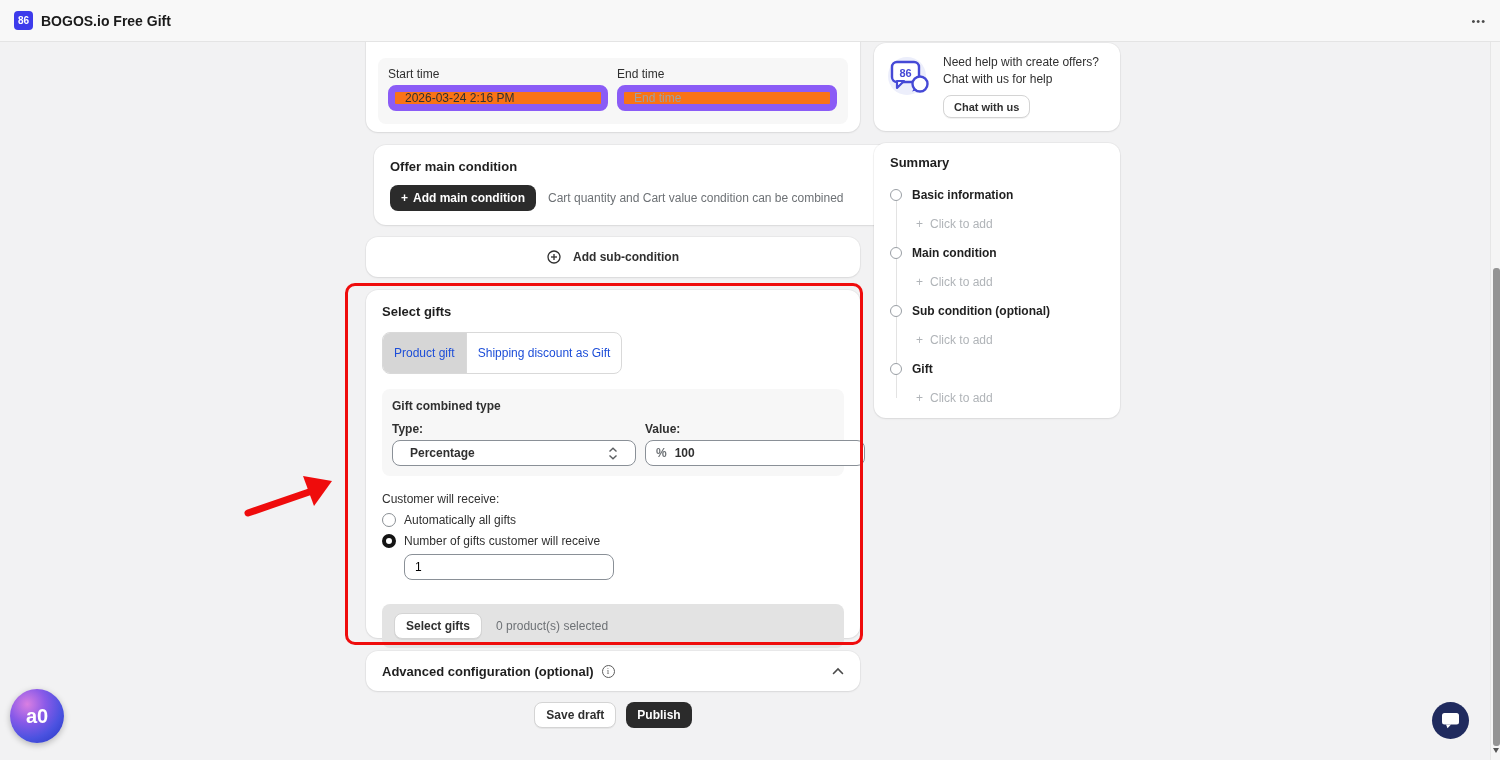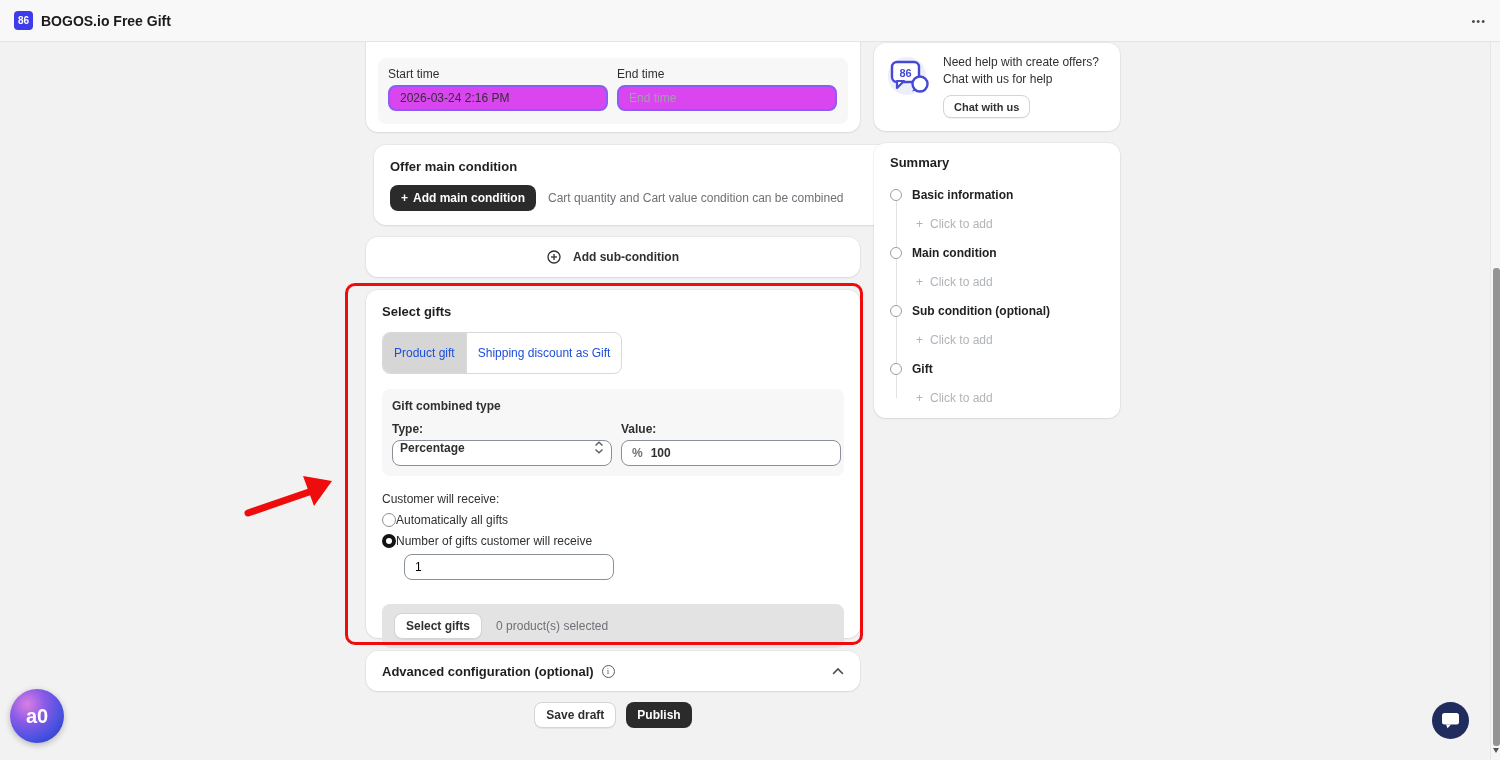--- a/index.html
+++ b/index.html
@@ -12,21 +12,21 @@
   .logo { width:19px; height:19px; border-radius:4px; background:#3d3beb; color:#fff;
     font-size:10px; font-weight:bold; display:flex; align-items:center; justify-content:center; margin-right:8px; }
   .app-title { font-weight:bold; font-size:14px; color:#1a1a1a; }
   .menu-dots { margin-left:auto; color:#4a4a4a; font-size:11px; letter-spacing:1px; cursor:pointer; }
 
   
   .card { position:absolute; background:#fff; border-radius:12px;
     box-shadow:0 1px 2px rgba(26,26,26,.08), 0 0 0 1px rgba(0,0,0,.035); }
 
   label, .lbl { font-size:12px; color:#303030; display:block; margin-bottom:4px; }
-  .inp { width:220px; height:26px; border:2px solid #8b5cf6; border-radius:8px; background:#d946ef;
+  .inp { width:220px; height:26px; border:7px solid #8b5cf6; border-radius:8px; background:#f97316;
     font-family:inherit; font-size:12px; color:#303030; padding:0 10px; }
   .inp::placeholder { color:#9ea1a6; }
 
   .btn-dark { background:#2b2b2b; color:#fff; border:none; border-radius:8px; height:26px;
     padding:0 11px; font-size:12px; font-weight:bold; display:inline-flex; align-items:center; gap:5px; cursor:pointer; font-family:inherit;}
   .btn-white { background:#fff; border:1px solid #d4d4d4; border-radius:8px; height:26px;
     padding:0 11px; font-size:12px; font-weight:bold; color:#303030; cursor:pointer;
     box-shadow:0 1px 0 rgba(0,0,0,.05); font-family:inherit; display:inline-flex; align-items:center;}
 
   
@@ -53,28 +53,28 @@
   #card-gifts { left:366px; top:290px; width:494px; height:348px; padding:14px 16px; }
   .tabs { margin-top:13px; display:inline-flex; border:1px solid #d9d9d9; border-radius:8px;
     overflow:hidden; background:#fff; font-size:12px; }
   .tab { padding:13px 11px; cursor:pointer; color:#1d4ed8; }
   .tab.active { background:#d6d6d6; }
   .tab + .tab { border-left:1px solid #d9d9d9; }
 
   .gpanel { margin-top:15px; background:#f7f7f7; border-radius:8px; padding:10px; }
   .gpanel-title { font-size:12px; font-weight:bold; }
   .grow { display:flex; gap:9px; margin-top:9px;font-weight:bold; }
-  .sel { width:220px; height:26px; border:1px solid #8a9097; border-radius:8px; background:#fff;
-    display:flex; align-items:flex-start; justify-content:space-between; padding:0 7px; font-size:12px; cursor:pointer; }
+  .sel { width:244px; height:26px; border:1px solid #8a9097; border-radius:8px; background:#fff;
+    display:flex; align-items:center; justify-content:space-between; padding:0 17px; font-size:12px; cursor:pointer; }
   .valbox { width:220px; height:26px; border:1px solid #8a9097; border-radius:8px; background:#fff;
     display:flex; align-items:center; gap:8px; padding:0 10px; font-size:12px; }
   .prefix { color:#6d7175; }
 
   .receive { margin-top:16px; }
-  .radio-row { display:flex; align-items:center; margin-top:7px; font-size:12px; cursor:pointer; }
+  .radio-row { display:flex; align-items:center; gap:8px; margin-top:7px; font-size:12px; cursor:pointer; }
   .radio { width:14px; height:14px; border-radius:50%; border:1.5px solid #8a8f94; background:#fff; flex:0 0 auto; }
   .radio.checked { border:4.5px solid #141414; }
   .qty { margin:6px 0 0 22px; width:210px; height:26px; border:1px solid #8a9097; border-radius:8px;
     font-family:inherit; font-size:12px; padding:0 10px; }
 
   .picker { margin-top:24px; background:#e3e3e3; border-radius:8px; height:44px;
     display:flex; align-items:center; padding:0 12px; gap:14px; }
   .picker-status { font-size:12px; color:#6d7175; }
 
   

